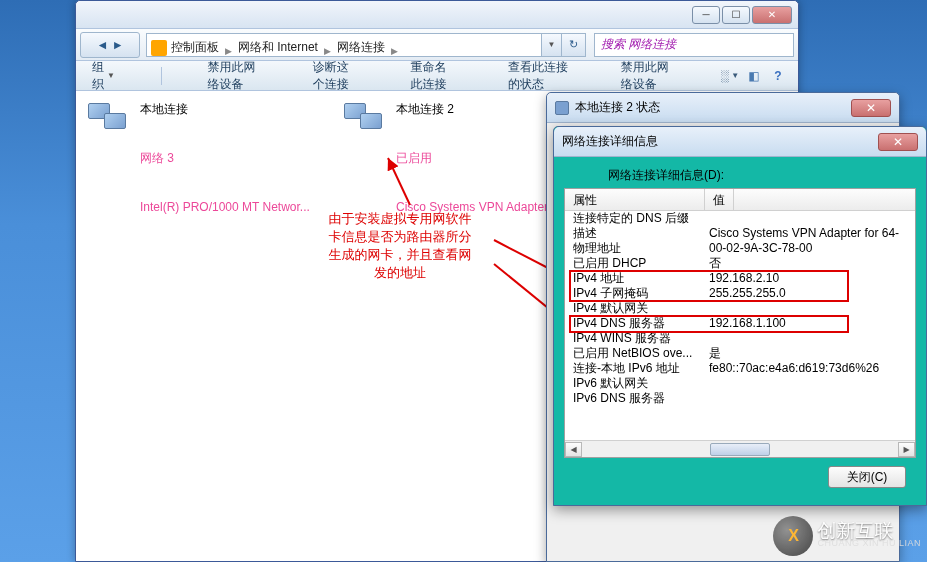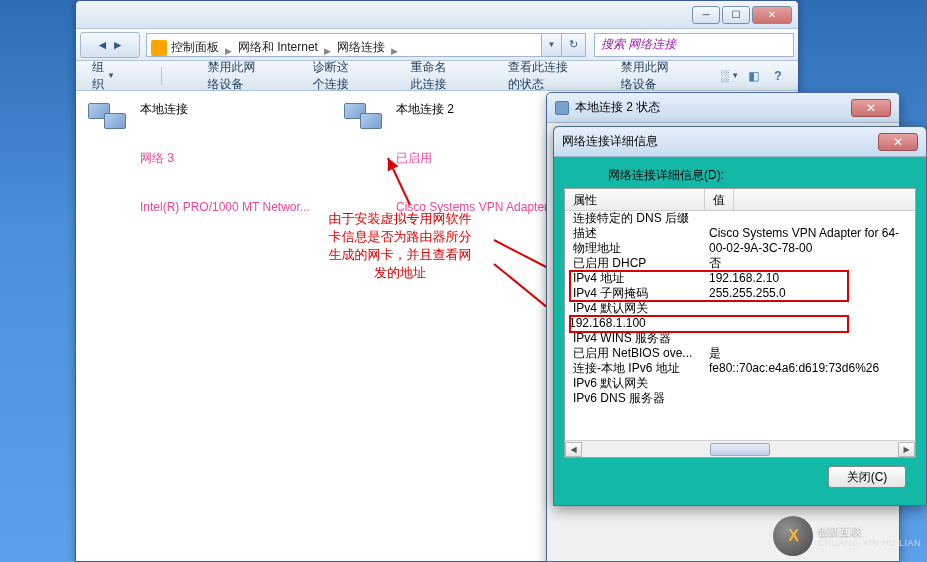--- a/index.html
+++ b/index.html
@@ -62,21 +62,21 @@
 .red-box { position: absolute; border: 2px solid #d00; pointer-events: none; }
 .scrollbar-h { height: 17px; background: #f0f0f0; border-top: 1px solid #d0d0d0; display: flex; align-items: center; position: relative; }
 .scrollbar-h .sb-btn { width: 17px; height: 15px; background: linear-gradient(180deg,#fdfdfd,#e4e4e4); border: 1px solid #b8b8b8; display:flex;align-items:center;justify-content:center;font-size:8px;color:#555; }
 .scrollbar-h .sb-thumb { position: absolute; left: 50%; transform: translateX(-50%); width: 60px; height: 13px; background: linear-gradient(180deg,#e8eef8,#c0d0e8); border: 1px solid #9ab; border-radius: 2px; }
 .dlg-footer { display: flex; justify-content: flex-end; padding: 8px 10px 0; }
 .dlg-btn { min-width: 78px; height: 22px; border: 1px solid #888; border-radius: 3px; background: linear-gradient(180deg,#fdfdfd,#e4e4e4); font-size: 12px; cursor: pointer; display:flex;align-items:center;justify-content:center; }
 
 
 .watermark { position: absolute; right: 6px; bottom: 6px; display:flex; align-items:center; opacity: 0.9; }
 .watermark .circ { width:40px; height:40px; border-radius:50%; background:radial-gradient(circle at 35% 35%, #888, #333); margin-right: 4px; display:flex;align-items:center;justify-content:center;color:#ffb020;font-weight:bold;font-size:16px; }
-.watermark .txt { color:#fff; font-size:11px; line-height:14px; text-shadow:0 1px 2px rgba(0,0,0,0.6);}
+.watermark .txt { color:#fff; font-size:19px; line-height:14px; text-shadow:0 1px 2px rgba(0,0,0,0.6);}
 .watermark .sub { color:#ddd; font-size:9px; letter-spacing:0.5px; }
 </style>
 </head>
 <body>
 
 <div class="main-window">
   <div class="titlebar">
     <div class="win-btn">─</div>
     <div class="win-btn">☐</div>
     <div class="win-btn close">✕</div>
@@ -226,20 +226,21 @@
           </div>
           <div class="prow">
             <div class="pc1">IPv4 子网掩码</div>
             <div class="pc2">255.255.255.0</div>
           </div>
           <div class="prow">
             <div class="pc1">IPv4 默认网关</div>
             <div class="pc2"></div>
           </div>
           <div class="prow">
+            <div class="pc1">IPv4 DNS 服务器</div>
             <div class="pc2">192.168.1.100</div>
           </div>
           <div class="prow">
             <div class="pc1">IPv4 WINS 服务器</div>
             <div class="pc2"></div>
           </div>
           <div class="prow">
             <div class="pc1">已启用 NetBIOS ove...</div>
             <div class="pc2">是</div>
           </div>

